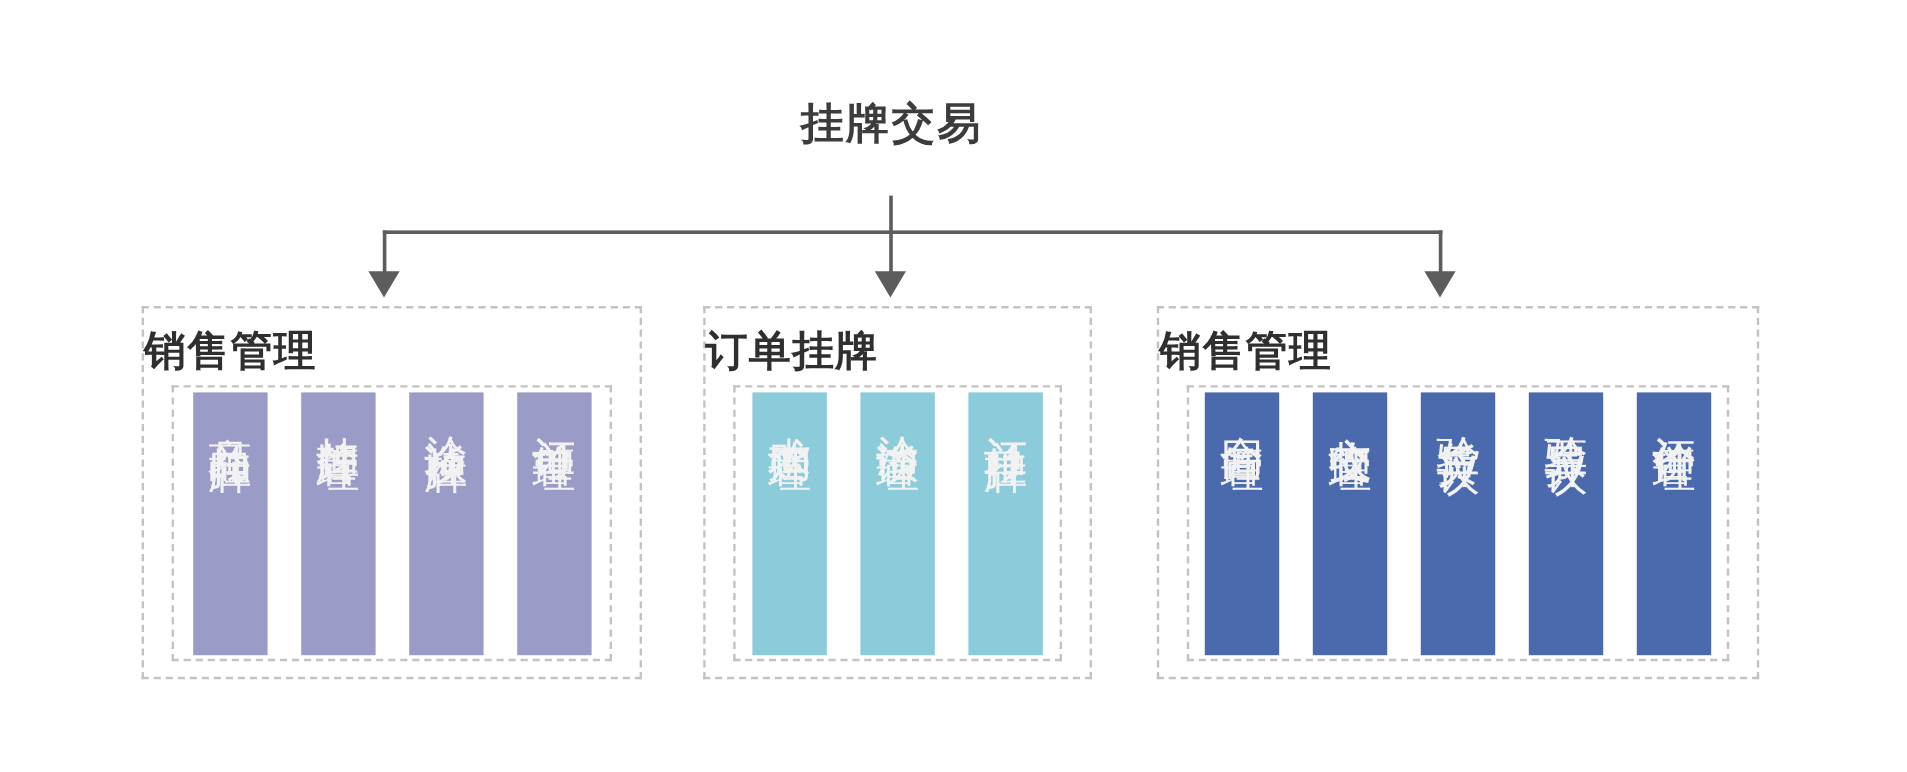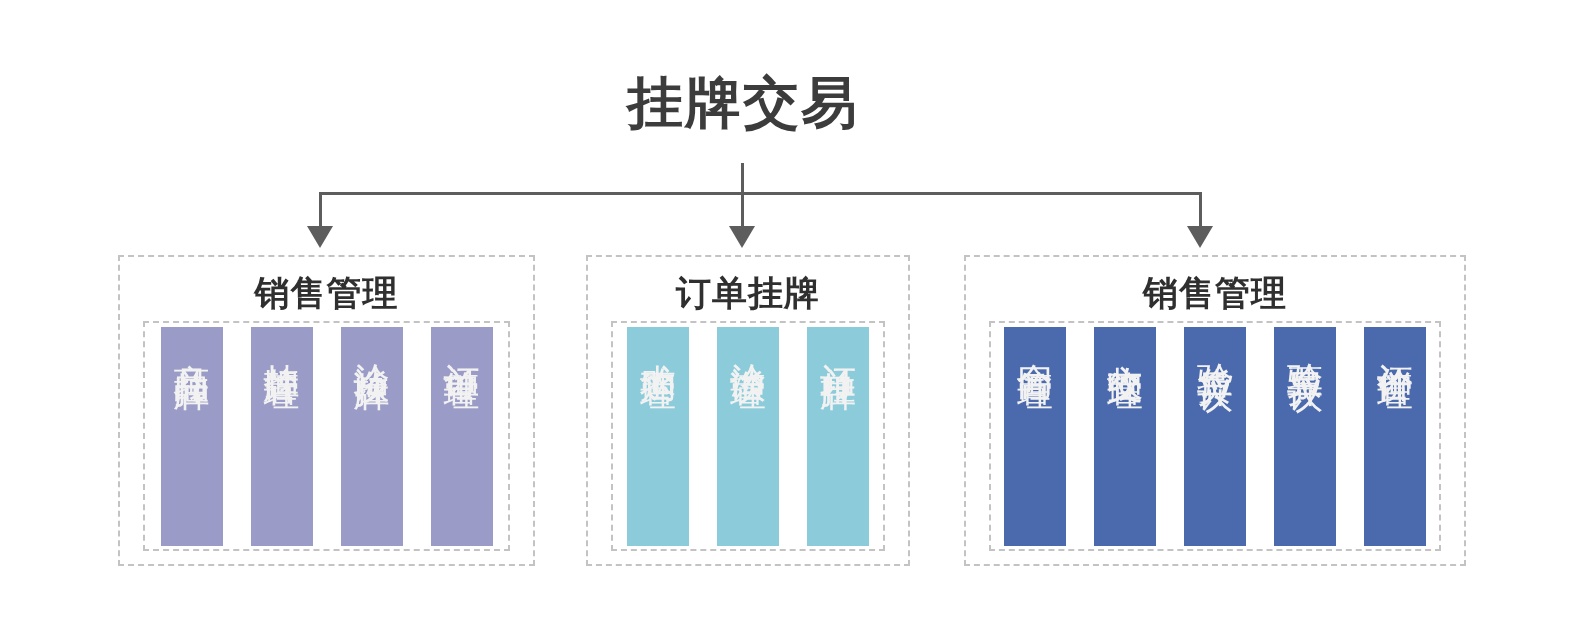--- a/index.html
+++ b/index.html
@@ -18,21 +18,21 @@
     overflow: hidden;
   }
 
   
   .root-title {
     position: absolute;
     left: 0;
     top: 72px;
     width: 1486px;
     text-align: center;
-    font-size: 56px;
+    font-size: 36px;
     line-height: 62px;
     font-weight: 700;
     color: #3c3c3c;
     letter-spacing: 2px;
     white-space: nowrap;
   }
 
   
   .conn-stem-top {
     position: absolute;
@@ -84,21 +84,20 @@
   }
   .group.g1 { left: 118px; width: 417px; }
   .group.g2 { left: 586px; width: 324px; }
   .group.g3 { left: 964px; width: 502px; }
 
   .group-title {
     position: absolute;
     left: 0;
     right: 0;
     top: 12px;
-    text-align: center;
     font-size: 35px;
     line-height: 48px;
     font-weight: 700;
     color: #2f2f2f;
     letter-spacing: 1px;
     white-space: nowrap;
   }
 
   
   .card-panel {

